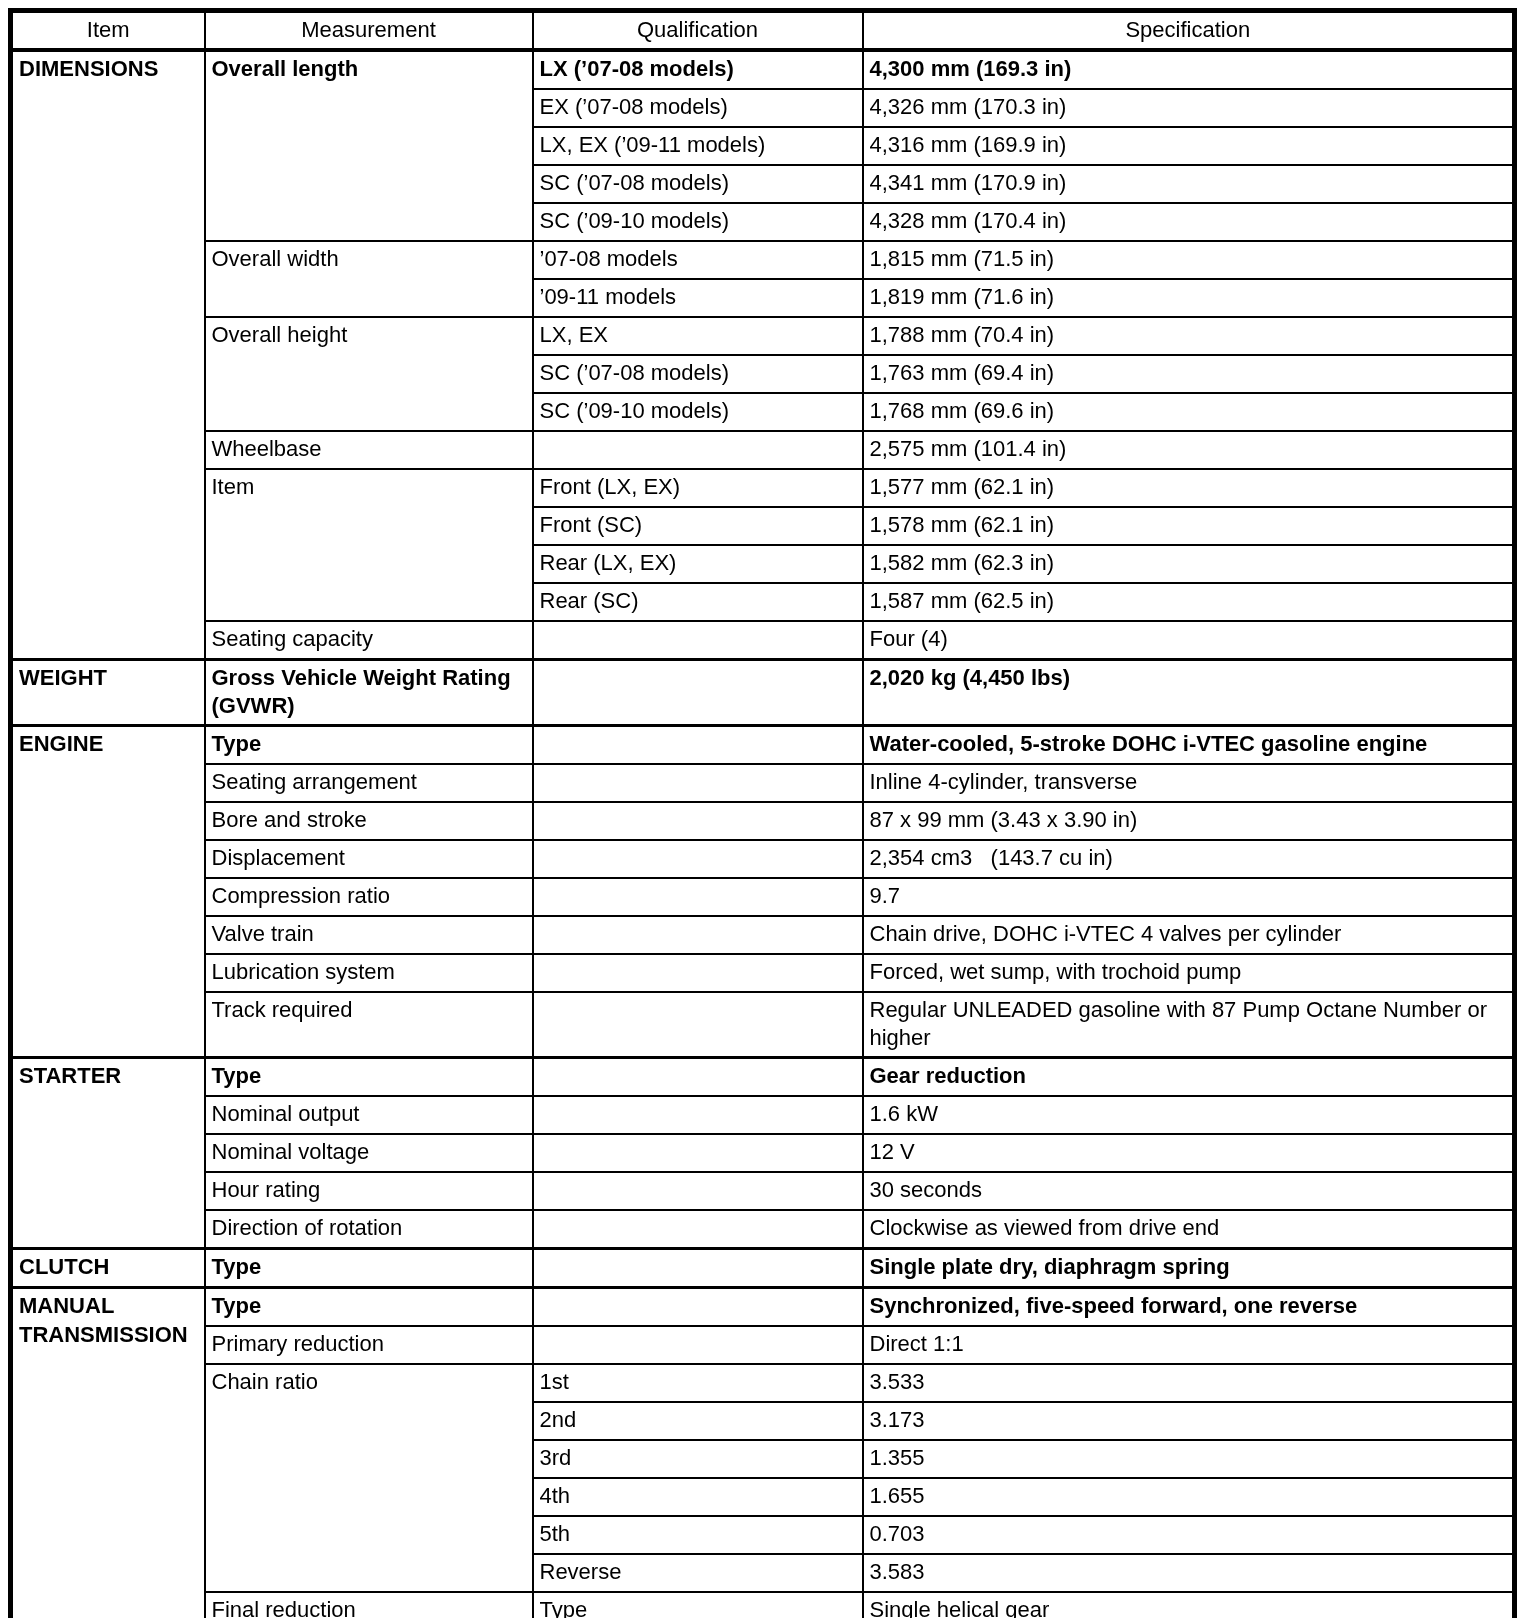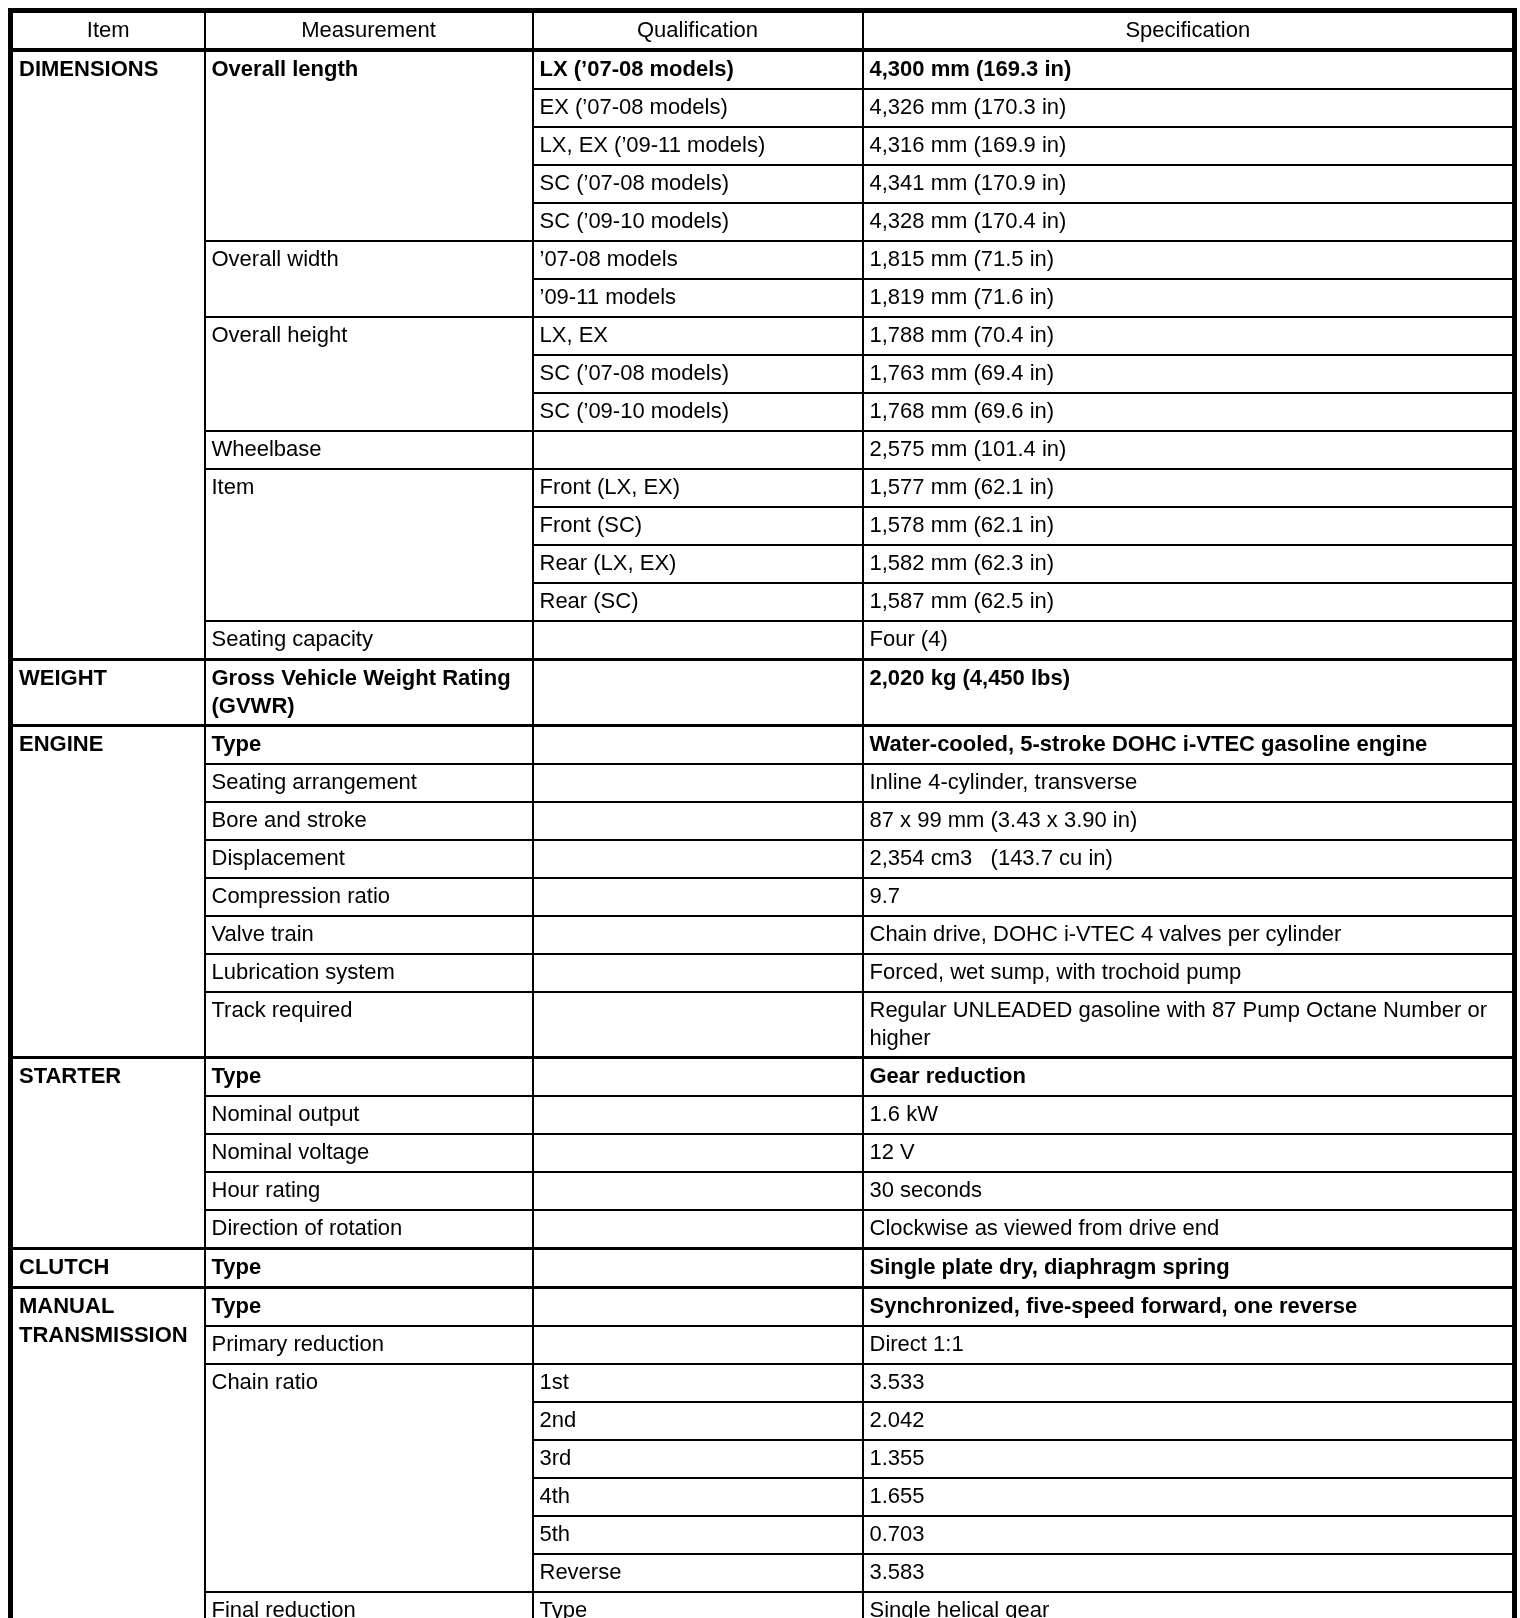--- a/index.html
+++ b/index.html
@@ -217,21 +217,21 @@
           <td></td>
           <td>Direct 1:1</td>
         </tr>
         <tr>
           <td rowspan="6">Chain ratio</td>
           <td>1st</td>
           <td>3.533</td>
         </tr>
         <tr>
           <td>2nd</td>
-          <td>2.042</td>
+          <td>3.173</td>
         </tr>
         <tr>
           <td>3rd</td>
           <td>1.355</td>
         </tr>
         <tr>
           <td>4th</td>
           <td>1.655</td>
         </tr>
         <tr>

